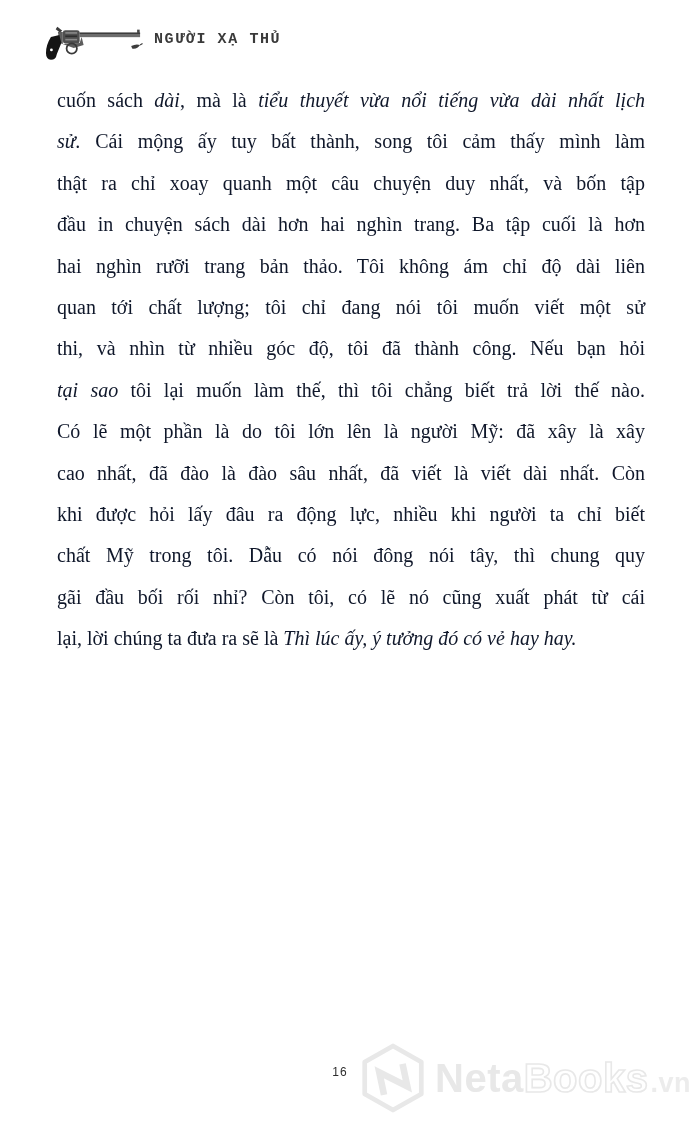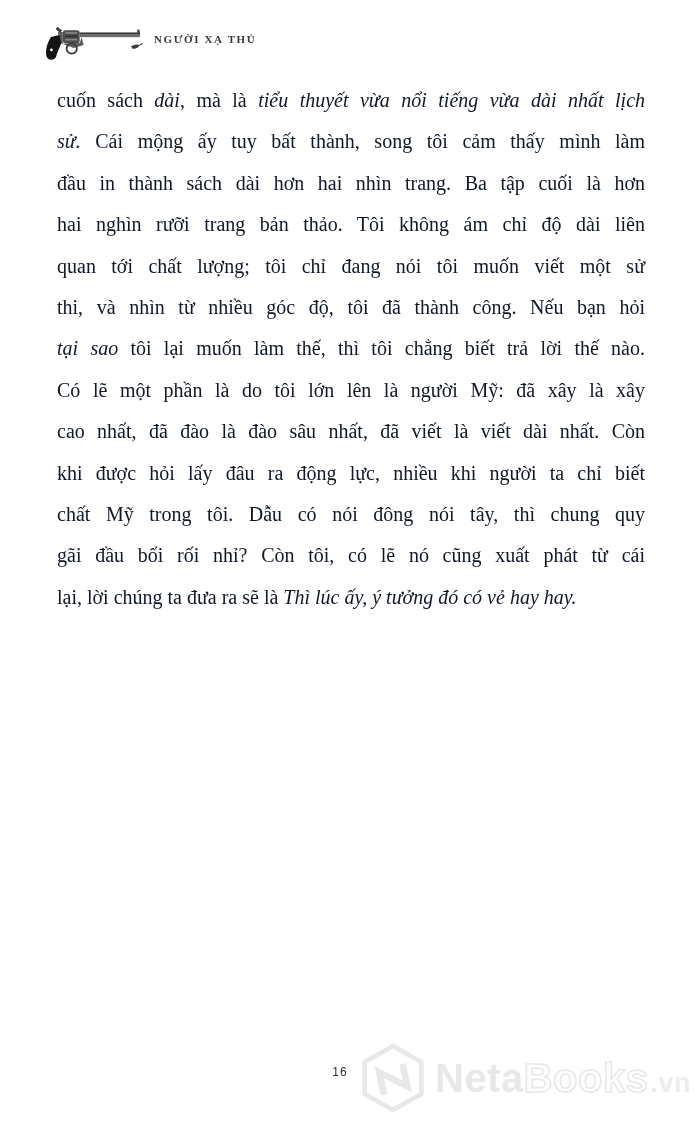--- a/index.html
+++ b/index.html
@@ -15,22 +15,22 @@
   .page-header {
     position: absolute;
     top: 22px; left: 44px;
     display: flex;
     align-items: center;
     gap: 6px;
     height: 44px;
   }
   .revolver { width: 104px; height: 42px; flex: 0 0 auto; }
   .header-title {
-    font-family: Liberation Serif, serif;
-    font-size: 11px;
+    font-family: Liberation Mono, monospace;
+    font-size: 15px;
     font-weight: 600;
     letter-spacing: 1.6px;
     color: #3a3a3a;
     white-space: nowrap;
     padding-bottom: 10px;
   }
 
   
   .page-body {
     position: absolute;
@@ -118,21 +118,22 @@
 
     <path d="M88 23 Q93 20.5 97 22 Q94 26.5 89 25.5 Z" fill="#3d3d3d"></path>
     <path d="M97 22 L99.5 20.5" stroke="#3d3d3d" stroke-width="1.1" fill="none"></path>
   </svg>
   <div class="header-title">NGƯỜI XẠ THỦ</div>
 </div>
 
 <div class="page-body">
     <div class="text-line"><span>cuốn sách </span><span class="it">dài</span><span>, mà là </span><span class="it">tiểu thuyết vừa nổi tiếng vừa dài nhất lịch</span></div>
     <div class="text-line"><span class="it">sử.</span><span> Cái mộng ấy tuy bất thành, song tôi cảm thấy mình làm</span></div>
-    <div class="text-line"><span>đầu in thành sách dài hơn hai nhìn trang. Ba tập cuối là hơn</span></div>
+    <div class="text-line"><span>thật ra chỉ xoay quanh một câu chuyện duy nhất, và bốn tập</span></div>
+    <div class="text-line"><span>đầu in chuyện sách dài hơn hai nghìn trang. Ba tập cuối là hơn</span></div>
     <div class="text-line"><span>hai nghìn rưỡi trang bản thảo. Tôi không ám chỉ độ dài liên</span></div>
     <div class="text-line"><span>quan tới chất lượng; tôi chỉ đang nói tôi muốn viết một sử</span></div>
     <div class="text-line"><span>thi, và nhìn từ nhiều góc độ, tôi đã thành công. Nếu bạn hỏi</span></div>
     <div class="text-line"><span class="it">tại sao</span><span> tôi lại muốn làm thế, thì tôi chẳng biết trả lời thế nào.</span></div>
     <div class="text-line"><span>Có lẽ một phần là do tôi lớn lên là người Mỹ: đã xây là xây</span></div>
     <div class="text-line"><span>cao nhất, đã đào là đào sâu nhất, đã viết là viết dài nhất. Còn</span></div>
     <div class="text-line"><span>khi được hỏi lấy đâu ra động lực, nhiều khi người ta chỉ biết</span></div>
     <div class="text-line"><span>chất Mỹ trong tôi. Dẫu có nói đông nói tây, thì chung quy</span></div>
     <div class="text-line"><span>gãi đầu bối rối nhỉ? Còn tôi, có lẽ nó cũng xuất phát từ cái</span></div>
     <div class="text-line last-line"><span>lại, lời chúng ta đưa ra sẽ là </span><span class="it">Thì lúc ấy, ý tưởng đó có vẻ hay hay.</span></div>

